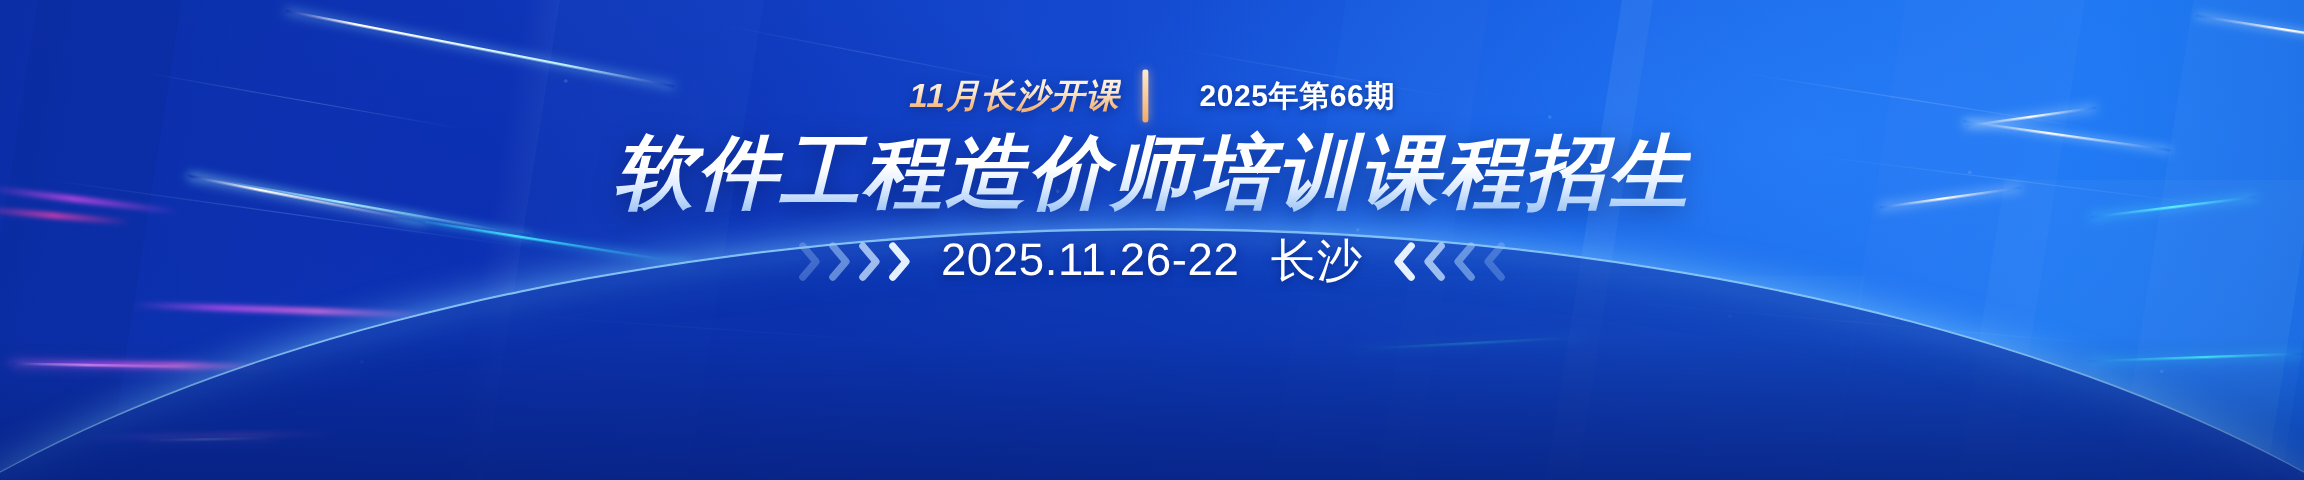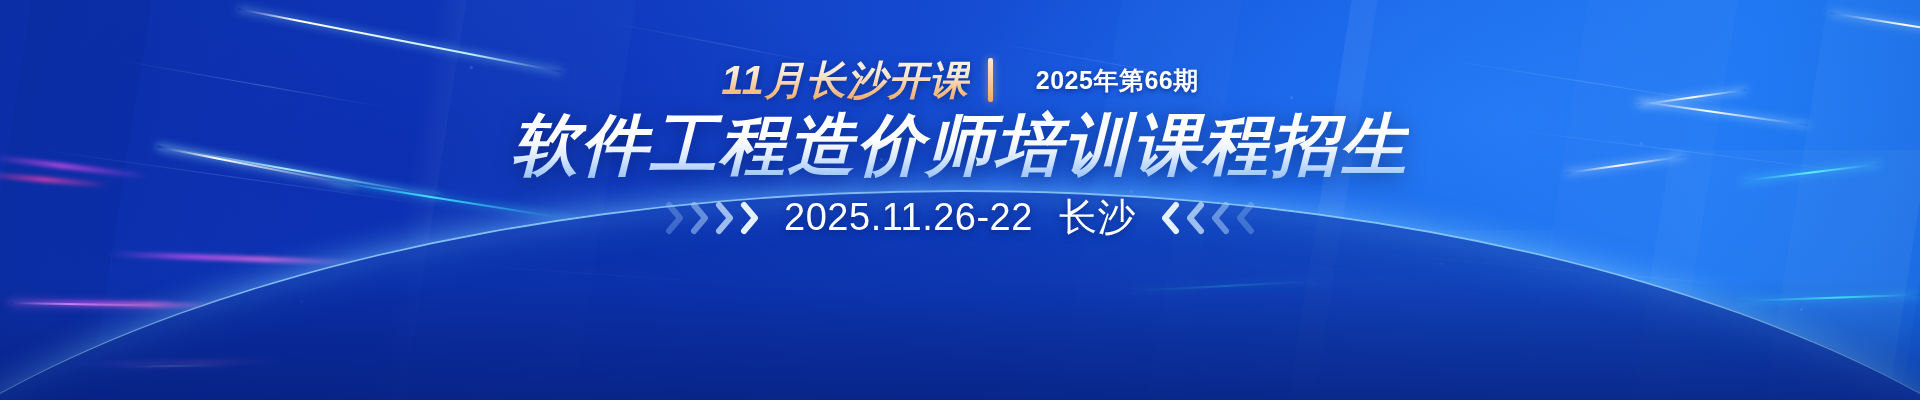--- a/index.html
+++ b/index.html
@@ -52,21 +52,21 @@
   }
 
   
   .content{position:absolute;inset:0;z-index:6;}
 
   .row-kicker{
     position:absolute;left:0;right:0;top:58px;
     display:flex;align-items:center;justify-content:center;gap:18px;
   }
   .kicker-main{
-    font-size:40px;font-weight:700;font-style:italic;letter-spacing:1px;
+    font-size:28px;font-weight:700;font-style:italic;letter-spacing:1px;
     line-height:1;white-space:nowrap;
     background:linear-gradient(180deg,#fdf3e4 0%,#fbe6cb 38%,#f6c392 72%,#f2ae6d 100%);
     -webkit-background-clip:text;background-clip:text;color:transparent;
     -webkit-text-fill-color:transparent;
     filter:drop-shadow(0 2px 5px rgba(4,22,90,.55));
     text-align:right;
   }
   .kicker-bar{
     width:5px;height:44px;border-radius:2px;
     background:linear-gradient(180deg,#ffe9cf,#f3ab66);

